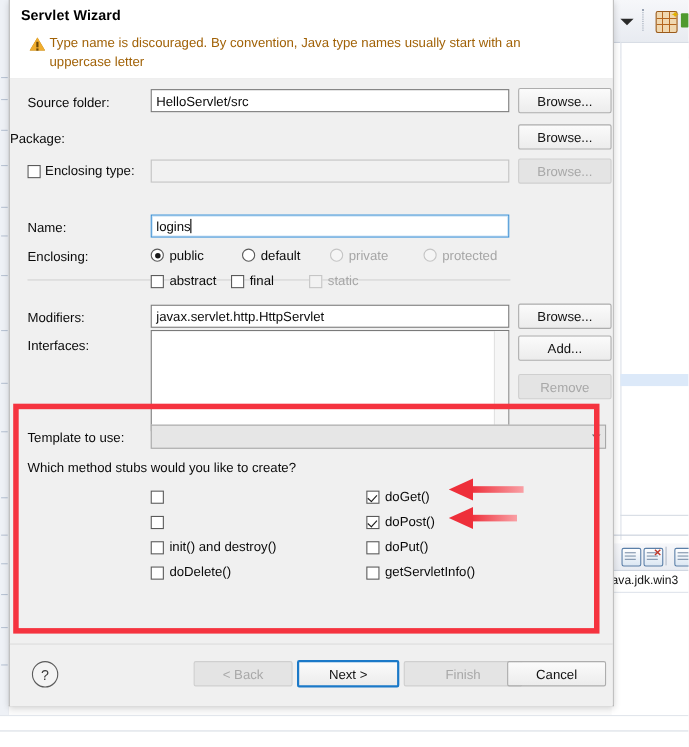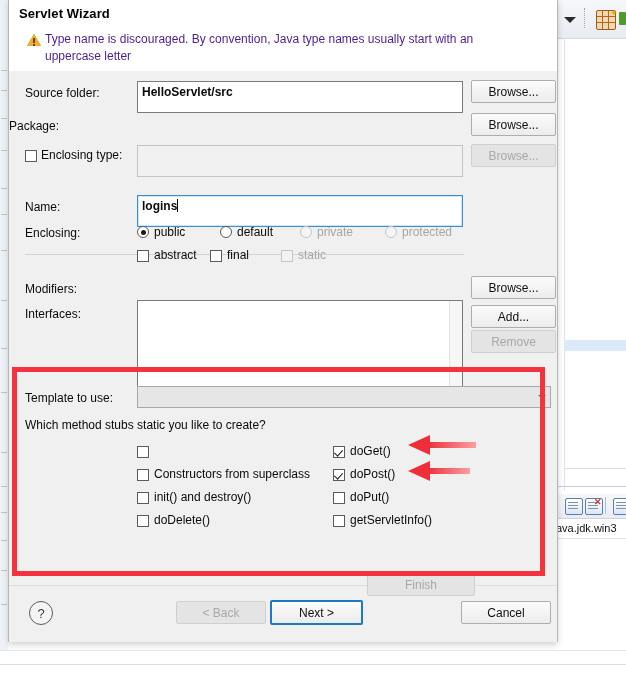--- a/index.html
+++ b/index.html
@@ -66,27 +66,27 @@
   
   #dialog{position:absolute;left:8px;top:0;width:548px;height:641px;background:#f0f0f0;
     border:1px solid #b6b6b6;border-top:none;box-shadow:0 2px 6px rgba(0,0,0,.18);}
 
   .dlg-header{position:absolute;left:0;top:0;width:548px;height:71px;background:#ffffff;border-bottom:1px solid #dcdcdc;}
   .dlg-title{position:absolute;left:10px;top:6px;font-size:13px;font-weight:bold;color:#000000;letter-spacing:.1px;}
   .warn-icon{position:absolute;left:18px;top:34px;width:14px;height:13px;}
   .warn-tri{width:0;height:0;border-left:7px solid transparent;border-right:7px solid transparent;border-bottom:12px solid #f0ad2e;filter:drop-shadow(0 0 0.4px #a8761a);}
   .warn-bang{position:absolute;left:6px;top:4px;width:2px;height:5px;background:#6b4708;}
   .warn-dot{position:absolute;left:6px;top:10px;width:2px;height:2px;background:#6b4708;}
-  .dlg-msg{position:absolute;left:36px;top:31px;width:470px;font-size:12px;color:#4c1d95;line-height:17px;}
+  .dlg-msg{position:absolute;left:36px;top:31px;width:470px;font-size:12px;color:#a16207;line-height:17px;}
 
   .dlg-body{position:absolute;left:0;top:71px;width:548px;height:514px;background:#f0f0f0;}
 
   .row-label{position:absolute;font-size:12px;color:#0a0a0a;}
-  .txtfield{position:absolute;height:32px;background:#ffffff;border:1px solid #7a7a7a;
-      font-size:12px;color:#0a0a0a;line-height:21px;padding:0 4px;box-sizing:border-box;overflow:hidden;white-space:nowrap;font-weight:bold;}
+  .txtfield{position:absolute;height:21px;background:#ffffff;border:1px solid #7a7a7a;
+      font-size:12px;color:#0a0a0a;line-height:21px;padding:0 4px;box-sizing:border-box;overflow:hidden;white-space:nowrap;}
   .txtfield.disabled{background:#f1f1f1;border-color:#c4c4c4;color:#9a9a9a;}
   .txtfield.focused{border:1px solid #3b8fd4;box-shadow:inset 0 0 0 1px #cfe6f7;}
   .caret{display:inline-block;width:1px;height:13px;background:#000;vertical-align:-2px;margin-left:0px;}
 
   .btn{position:absolute;height:23px;background:linear-gradient(to bottom,#fbfbfb,#ececec);
       border:1px solid #adadad;border-radius:2px;font-size:12px;color:#101010;
       display:flex;align-items:center;justify-content:center;box-sizing:border-box;cursor:default;}
   .btn.disabled{background:#e4e4e4;border-color:#cfcfcf;color:#a8a8a8;}
   .btn.focusring{border:2px solid #1b79c8;border-radius:2px;}
 
@@ -236,40 +236,40 @@
     <div class="cbx" style="left:128px;top:179px"></div>
     <div class="optlabel" style="left:145px;top:177px">abstract</div>
 
     <div class="cbx" style="left:201px;top:179px"></div>
     <div class="optlabel" style="left:218px;top:177px">final</div>
 
     <div class="cbx disabled" style="left:272px;top:179px"></div>
     <div class="optlabel disabled" style="left:289px;top:177px">static</div>
 
     <div class="row-label" style="left:16px;top:211px">Modifiers:</div>
+    <div class="txtfield" style="left:128px;top:206px;width:326px">javax.servlet.http.HttpServlet</div>
     <div class="btn" style="left:462px;top:205px;width:85px">Browse...</div>
 
     <div class="row-label" style="left:16px;top:236px">Interfaces:</div>
     <div class="listbox" style="top:229px">
       <div class="listbox-scroll"></div>
     </div>
     <div class="btn" style="left:462px;top:234px;width:85px">Add...</div>
-    <div class="btn disabled" style="left:462px;top:259px;width:85px">Remove</div>
+    <div class="btn disabled" style="left:462px;top:269px;width:85px">Remove</div>
 
     <div class="row-label" style="left:16px;top:320px">Template to use:</div>
     <div class="combo" style="top:315px">
       <span class="combo-arrow"></span>
     </div>
 
-    <div class="stub-q" style="top:347px">Which method stubs static you like to create?</div>
+    <div class="stub-q" style="top:347px">Which method stubs would you like to create?</div>
 
     <div class="cbx" style="left:128px;top:375px"></div>
 
     <div class="cbx" style="left:128px;top:398px"></div>
-    <div class="optlabel" style="left:145px;top:396px">Constructors from superclass</div>
 
     <div class="cbx" style="left:128px;top:421px"></div>
     <div class="optlabel" style="left:145px;top:419px">init() and destroy()</div>
 
     <div class="cbx" style="left:128px;top:444px"></div>
     <div class="optlabel" style="left:145px;top:442px">doDelete()</div>
 
     <div class="cbx checked" style="left:324px;top:375px"></div>
     <div class="optlabel" style="left:341px;top:373px">doGet()</div>
 
@@ -280,21 +280,21 @@
     <div class="optlabel" style="left:341px;top:419px">doPut()</div>
 
     <div class="cbx" style="left:324px;top:444px"></div>
     <div class="optlabel" style="left:341px;top:442px">getServletInfo()</div>
   </div>
 
   <div class="dlg-footer"></div>
   <div class="help-btn">?</div>
   <div class="btn disabled" style="left:167px;top:601px;width:90px">&lt; Back</div>
   <div class="btn focusring" style="left:261px;top:600px;width:93px;height:25px">Next &gt;</div>
-  <div class="btn disabled" style="left:358px;top:573px;width:108px">Finish</div>
+  <div class="btn disabled" style="left:358px;top:601px;width:108px">Finish</div>
   <div class="btn" style="left:452px;top:601px;width:90px">Cancel</div>
 </div>
 
 <div class="annot-rect"></div>
 <div class="annot-arrow" id="arrow-doget">
   <div class="shaft"></div>
     <div class="head"></div>
 </div>
 <div class="annot-arrow" id="arrow-dopost">
   <div class="shaft"></div>

